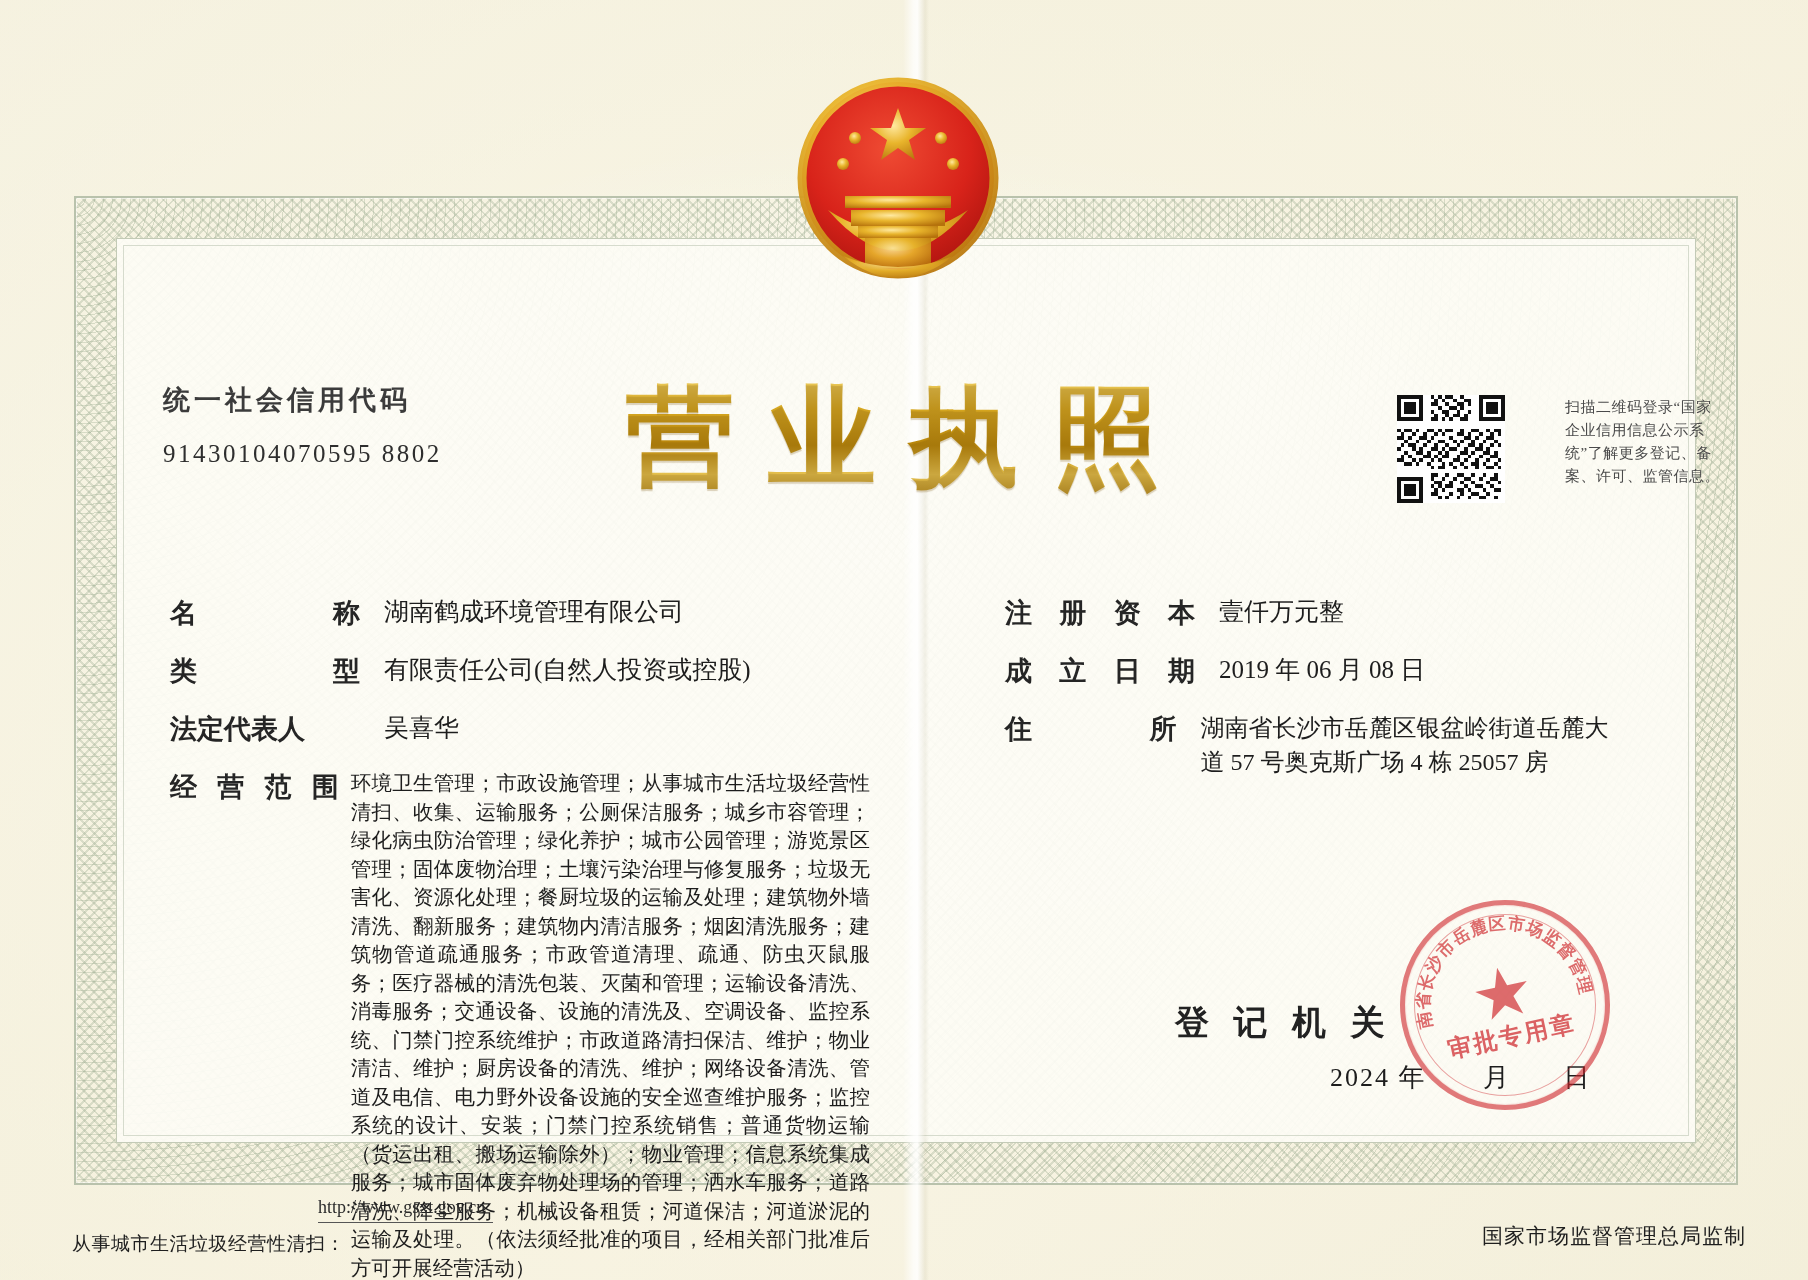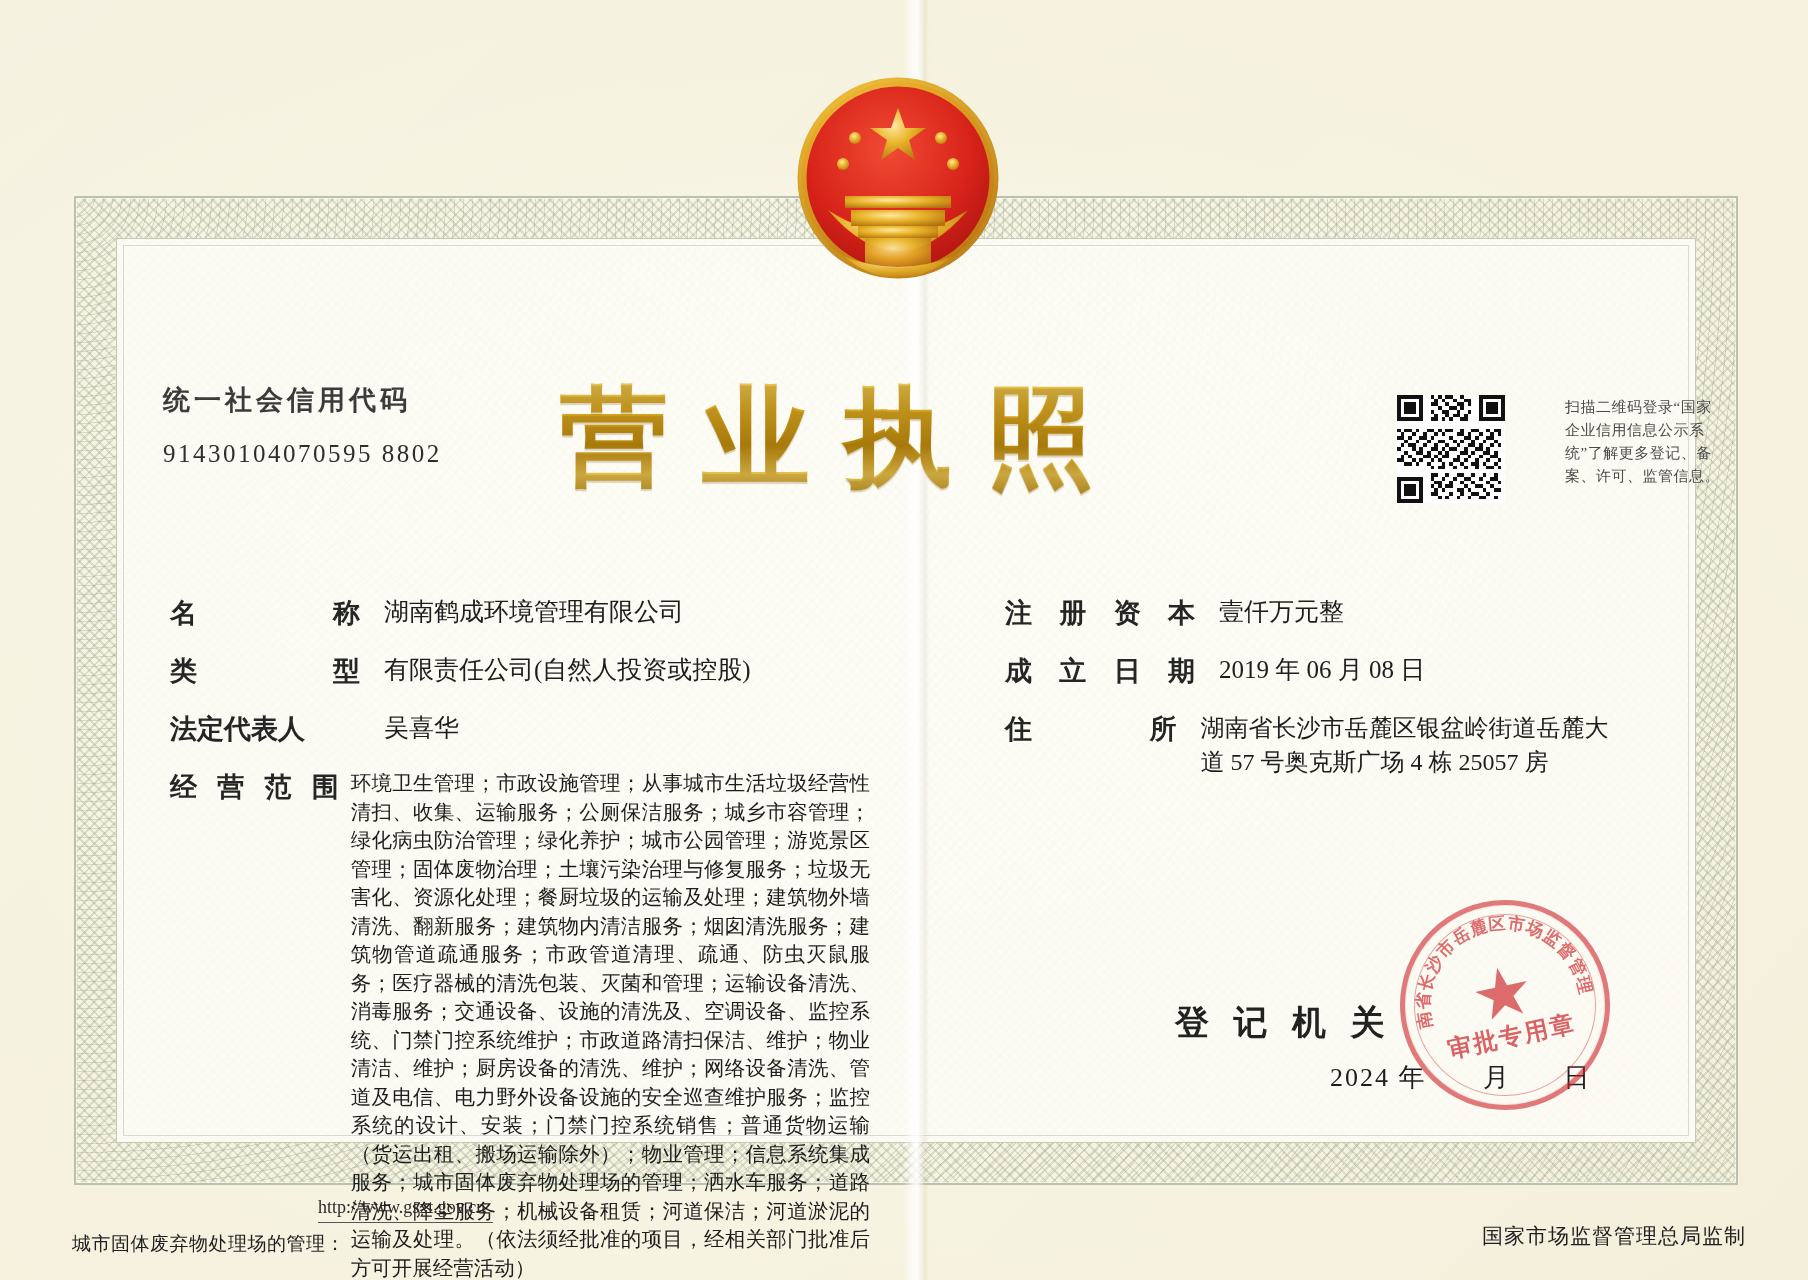--- a/index.html
+++ b/index.html
@@ -27,21 +27,21 @@
         repeating-radial-gradient(circle at 0 0, rgba(140,160,130,.30) 0 1px, rgba(255,255,255,0) 1px 9px);
       box-shadow:inset 0 0 0 1px rgba(255,255,255,.5);}
   .border-inner{position:absolute;left:40px;top:40px;right:40px;bottom:40px;
       border:1.5px solid #c3cab6;background:rgba(253,252,245,.93);}
   .border-inner2{position:absolute;left:6px;top:6px;right:6px;bottom:6px;border:1px solid #d6dbcd;}
 
   
   .emblem{position:absolute;left:783px;top:60px;width:230px;height:240px;z-index:6;}
 
   
-  .title{position:absolute;left:560px;top:365px;width:700px;
+  .title{position:absolute;left:560px;top:365px;width:700px;text-align:center;
       font-size:108px;letter-spacing:34px;font-weight:bold;
       font-family:"Liberation Serif",serif;
       color:#c99a12;
       background:linear-gradient(180deg,#f6dc7a 0%,#d7a822 30%,#b8860b 55%,#e7c351 75%,#9c6f0a 100%);
       -webkit-background-clip:text;background-clip:text;-webkit-text-fill-color:transparent;
       text-shadow:0 2px 1px rgba(120,85,10,.25);}
 
   
   .code-block{position:absolute;left:163px;top:382px;}
   .code-label{font-size:27px;letter-spacing:4px;color:#3b3b3b;font-weight:bold;}
@@ -422,16 +422,16 @@
       <text>
         <textPath href="#arcpath" startOffset="50%" text-anchor="middle">湖南省长沙市岳麓区市场监督管理局</textPath>
       </text>
     </svg>
     <div class="star">★</div>
     <div class="bottom-txt">审批专用章</div>
   </div>
 
   <div class="url">http://www.gsxt.gov.cn</div>
   <div class="url-underline"></div>
-  <div class="footer-left">城市固体废弃物处理场的管理：</div>
+  <div class="footer-left">从事城市生活垃圾经营性清扫：</div>
   <div class="footer-right">国家市场监督管理总局监制</div>
 
 </div>
 
 </body></html>

